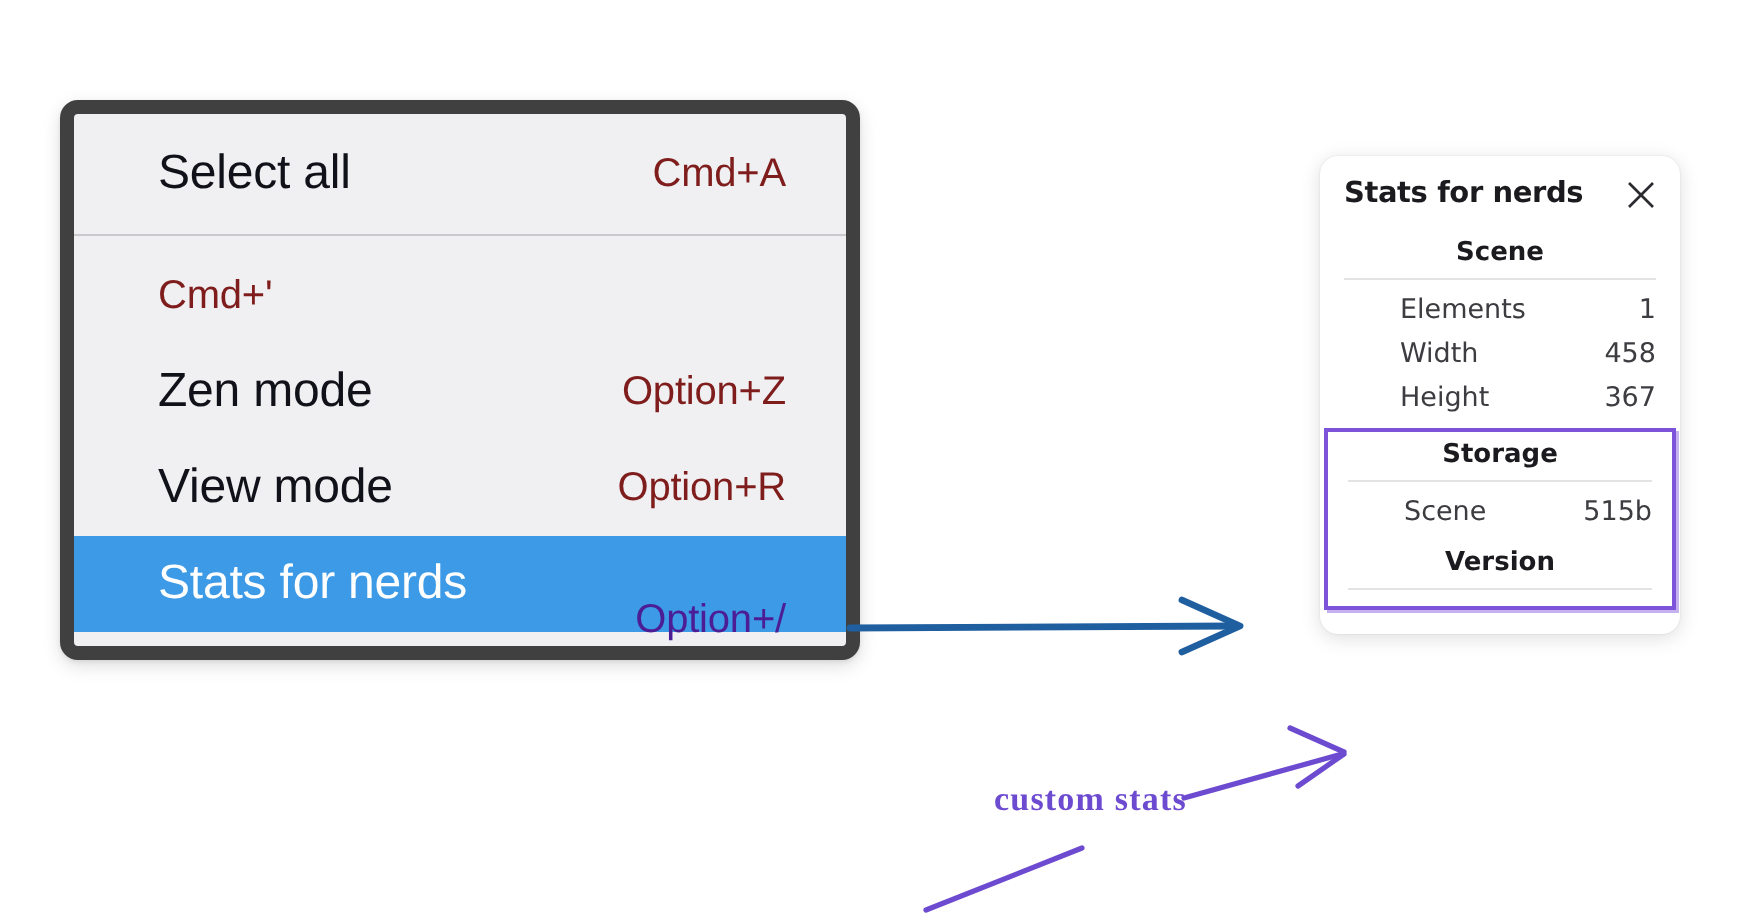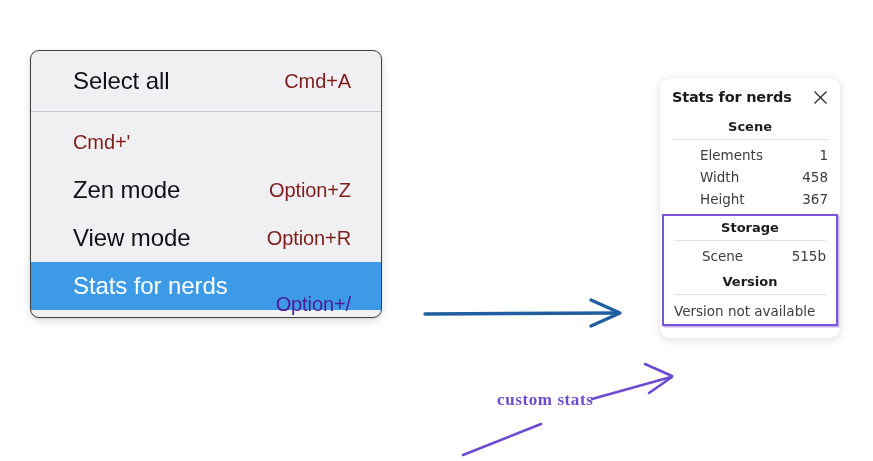--- a/index.html
+++ b/index.html
@@ -14,23 +14,23 @@
     overflow: hidden;
     font-family: "Liberation Sans", sans-serif;
     -webkit-font-smoothing: antialiased;
   }
 
   
   .context-menu {
     position: absolute;
     left: 30px;
     top: 50px;
-    width: 352px;
+    width: 400px;
     background: #f0f0f2;
-    border: 1px solid #404040;
+    border: 7px solid #404040;
     border-radius: 9px;
     box-shadow: 0 3px 9px rgba(0,0,0,0.13), 0 1px 2px rgba(0,0,0,0.08);
     box-sizing: border-box;
     overflow: hidden;
     padding-top: 6px;
     padding-bottom: 7px;
   }
   .menu-section { }
   .menu-sep {
     height: 1px;
@@ -231,21 +231,20 @@
 
       <div class="stat-row">
         <span class="k">Scene</span>
         <span class="v">515b</span>
       </div>
     </div>
 
     <div>
       <div class="sec-title" style="padding-top:7px;">Version</div>
       <div class="sec-rule"></div>
-      <div class="stat-note">Version not available</div>
     </div>
 
   </div>
 </div>
 
 <svg class="anno-svg">
 
   <g>
     <line x1="425" y1="314" x2="617" y2="313" stroke="#1f5fa0" stroke-width="3.4" stroke-linecap="round"></line>
     <polyline points="591,300 620,313 591,326" fill="none" stroke="#1f5fa0" stroke-width="3.4" stroke-linecap="round" stroke-linejoin="round"></polyline>

